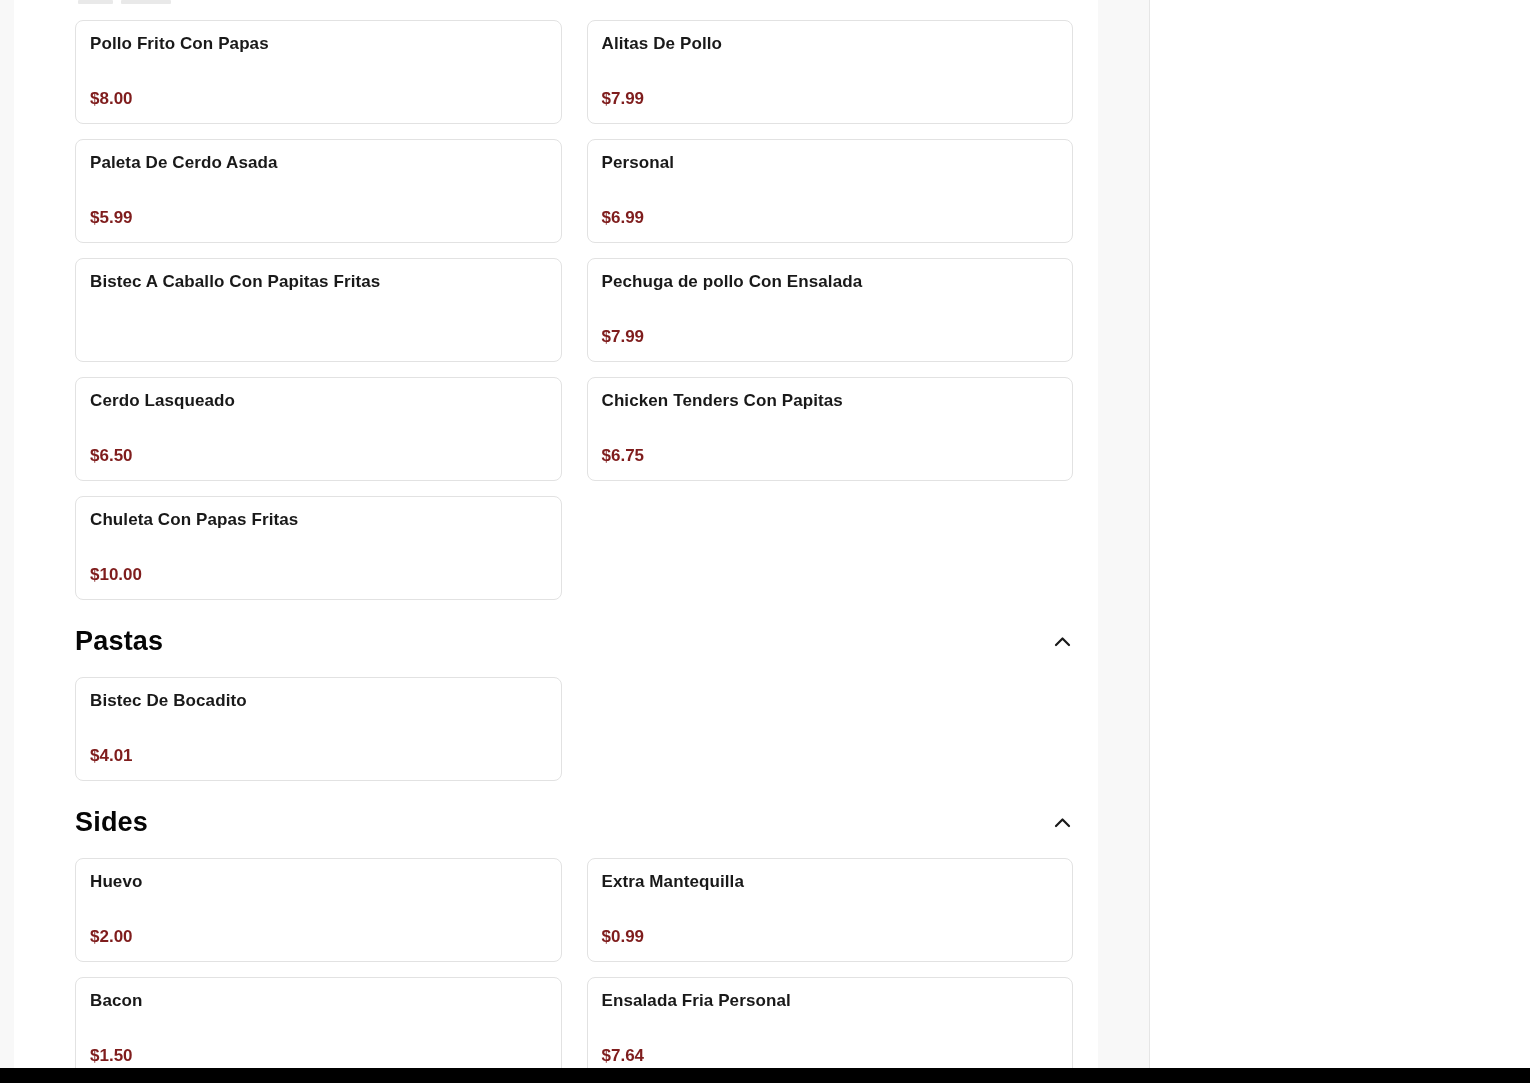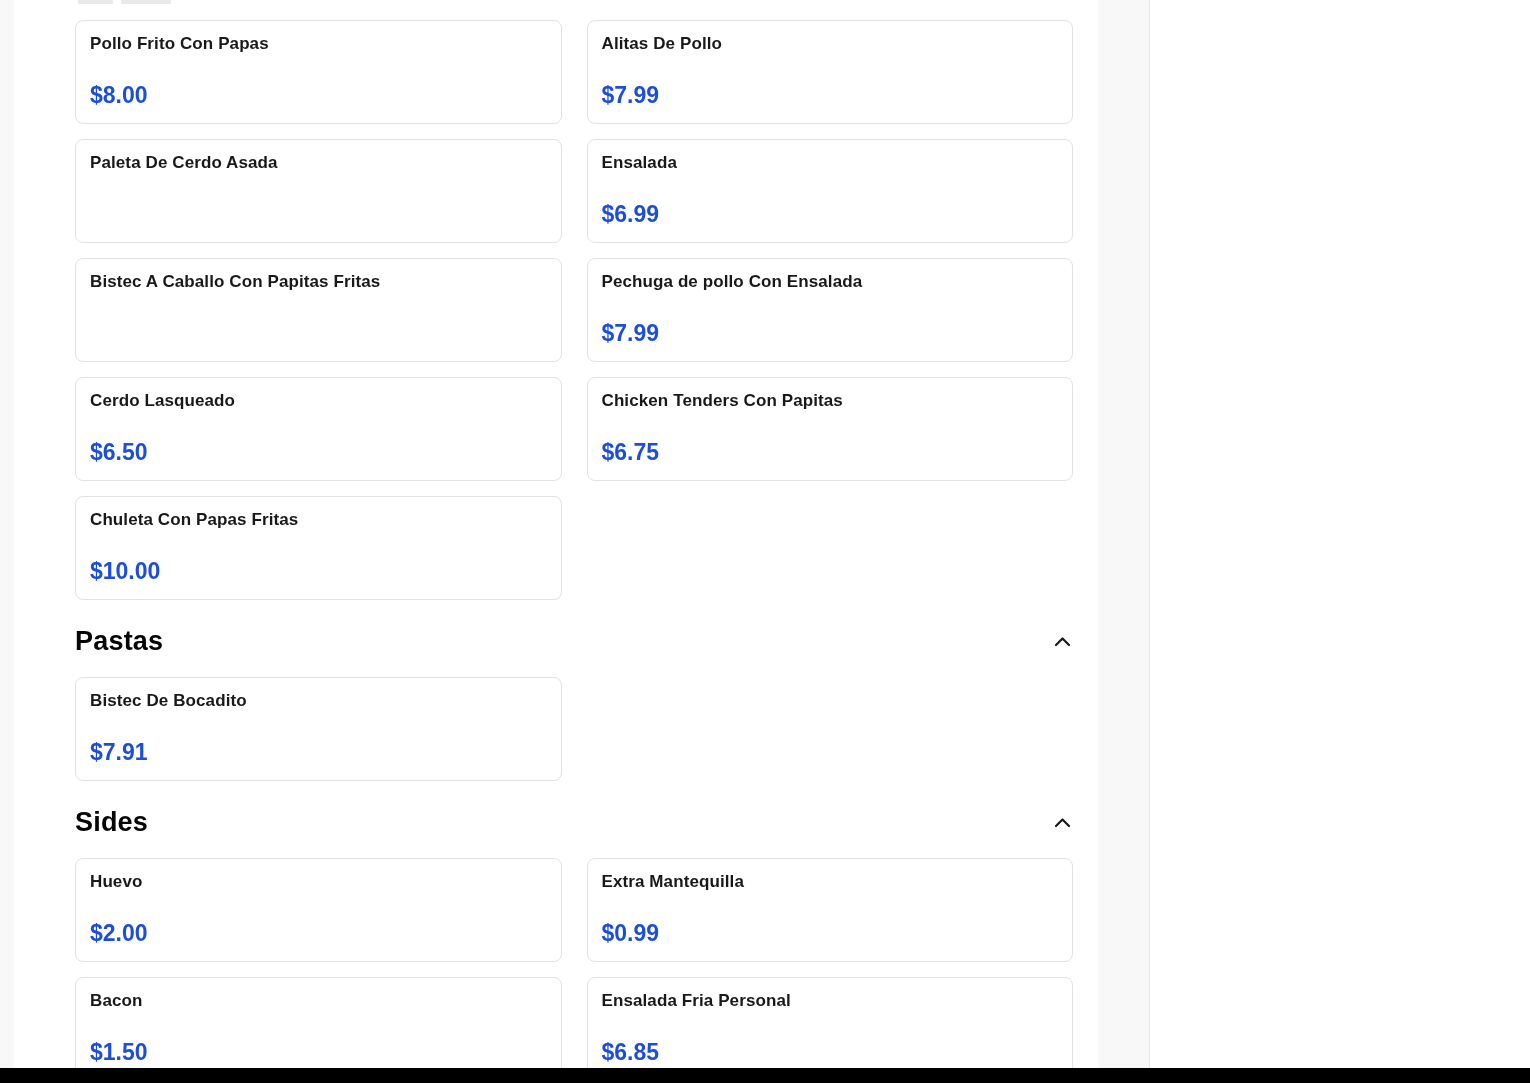--- a/index.html
+++ b/index.html
@@ -56,23 +56,23 @@
   }
   .card-title {
     font-size: 17px;
     font-weight: 700;
     color: #191919;
     letter-spacing: 0.1px;
     white-space: nowrap;
     overflow: hidden;
   }
   .card-price {
-    font-size: 23px;
+    font-size: 17px;
     font-weight: 700;
-    color: #1d4ed8;
+    color: #7f1d1d;
   }
 
   .section-header {
     margin: 26px 0 20px;
     display: flex;
     align-items: center;
     justify-content: space-between;
   }
   .section-title {
     font-size: 27px;
@@ -123,23 +123,24 @@
       <div class="card">
         <div class="card-title">Pollo Frito Con Papas</div>
         <div class="card-price">$8.00</div>
       </div>
       <div class="card">
         <div class="card-title">Alitas De Pollo</div>
         <div class="card-price">$7.99</div>
       </div>
       <div class="card">
         <div class="card-title">Paleta De Cerdo Asada</div>
-      </div>
-      <div class="card">
-        <div class="card-title">Ensalada</div>
+        <div class="card-price">$5.99</div>
+      </div>
+      <div class="card">
+        <div class="card-title">Personal</div>
         <div class="card-price">$6.99</div>
       </div>
       <div class="card">
         <div class="card-title">Bistec A Caballo Con Papitas Fritas</div>
       </div>
       <div class="card">
         <div class="card-title">Pechuga de pollo Con Ensalada</div>
         <div class="card-price">$7.99</div>
       </div>
       <div class="card">
@@ -160,21 +161,21 @@
       <h2 class="section-title">Pastas</h2>
       <button class="collapse-btn">
         <svg width="17" height="11" viewBox="0 0 17 11" fill="none">
           <polyline points="2,9 8.5,2.5 15,9" stroke="#1a1a1a" stroke-width="2.2" stroke-linecap="round" stroke-linejoin="round"></polyline>
         </svg>
       </button>
     </div>
     <div class="cards-grid">
       <div class="card">
         <div class="card-title">Bistec De Bocadito</div>
-        <div class="card-price">$7.91</div>
+        <div class="card-price">$4.01</div>
       </div>
     </div>
 
     <div class="section-header">
       <h2 class="section-title">Sides</h2>
       <button class="collapse-btn">
         <svg width="17" height="11" viewBox="0 0 17 11" fill="none">
           <polyline points="2,9 8.5,2.5 15,9" stroke="#1a1a1a" stroke-width="2.2" stroke-linecap="round" stroke-linejoin="round"></polyline>
         </svg>
       </button>
@@ -187,21 +188,21 @@
       <div class="card">
         <div class="card-title">Extra Mantequilla</div>
         <div class="card-price">$0.99</div>
       </div>
       <div class="card">
         <div class="card-title">Bacon</div>
         <div class="card-price">$1.50</div>
       </div>
       <div class="card">
         <div class="card-title">Ensalada Fria Personal</div>
-        <div class="card-price">$6.85</div>
+        <div class="card-price">$7.64</div>
       </div>
     </div>
 
   </div>
 
   <div class="right-panel"></div>
 
   <div class="bottom-bar"></div>
 
 </div>

